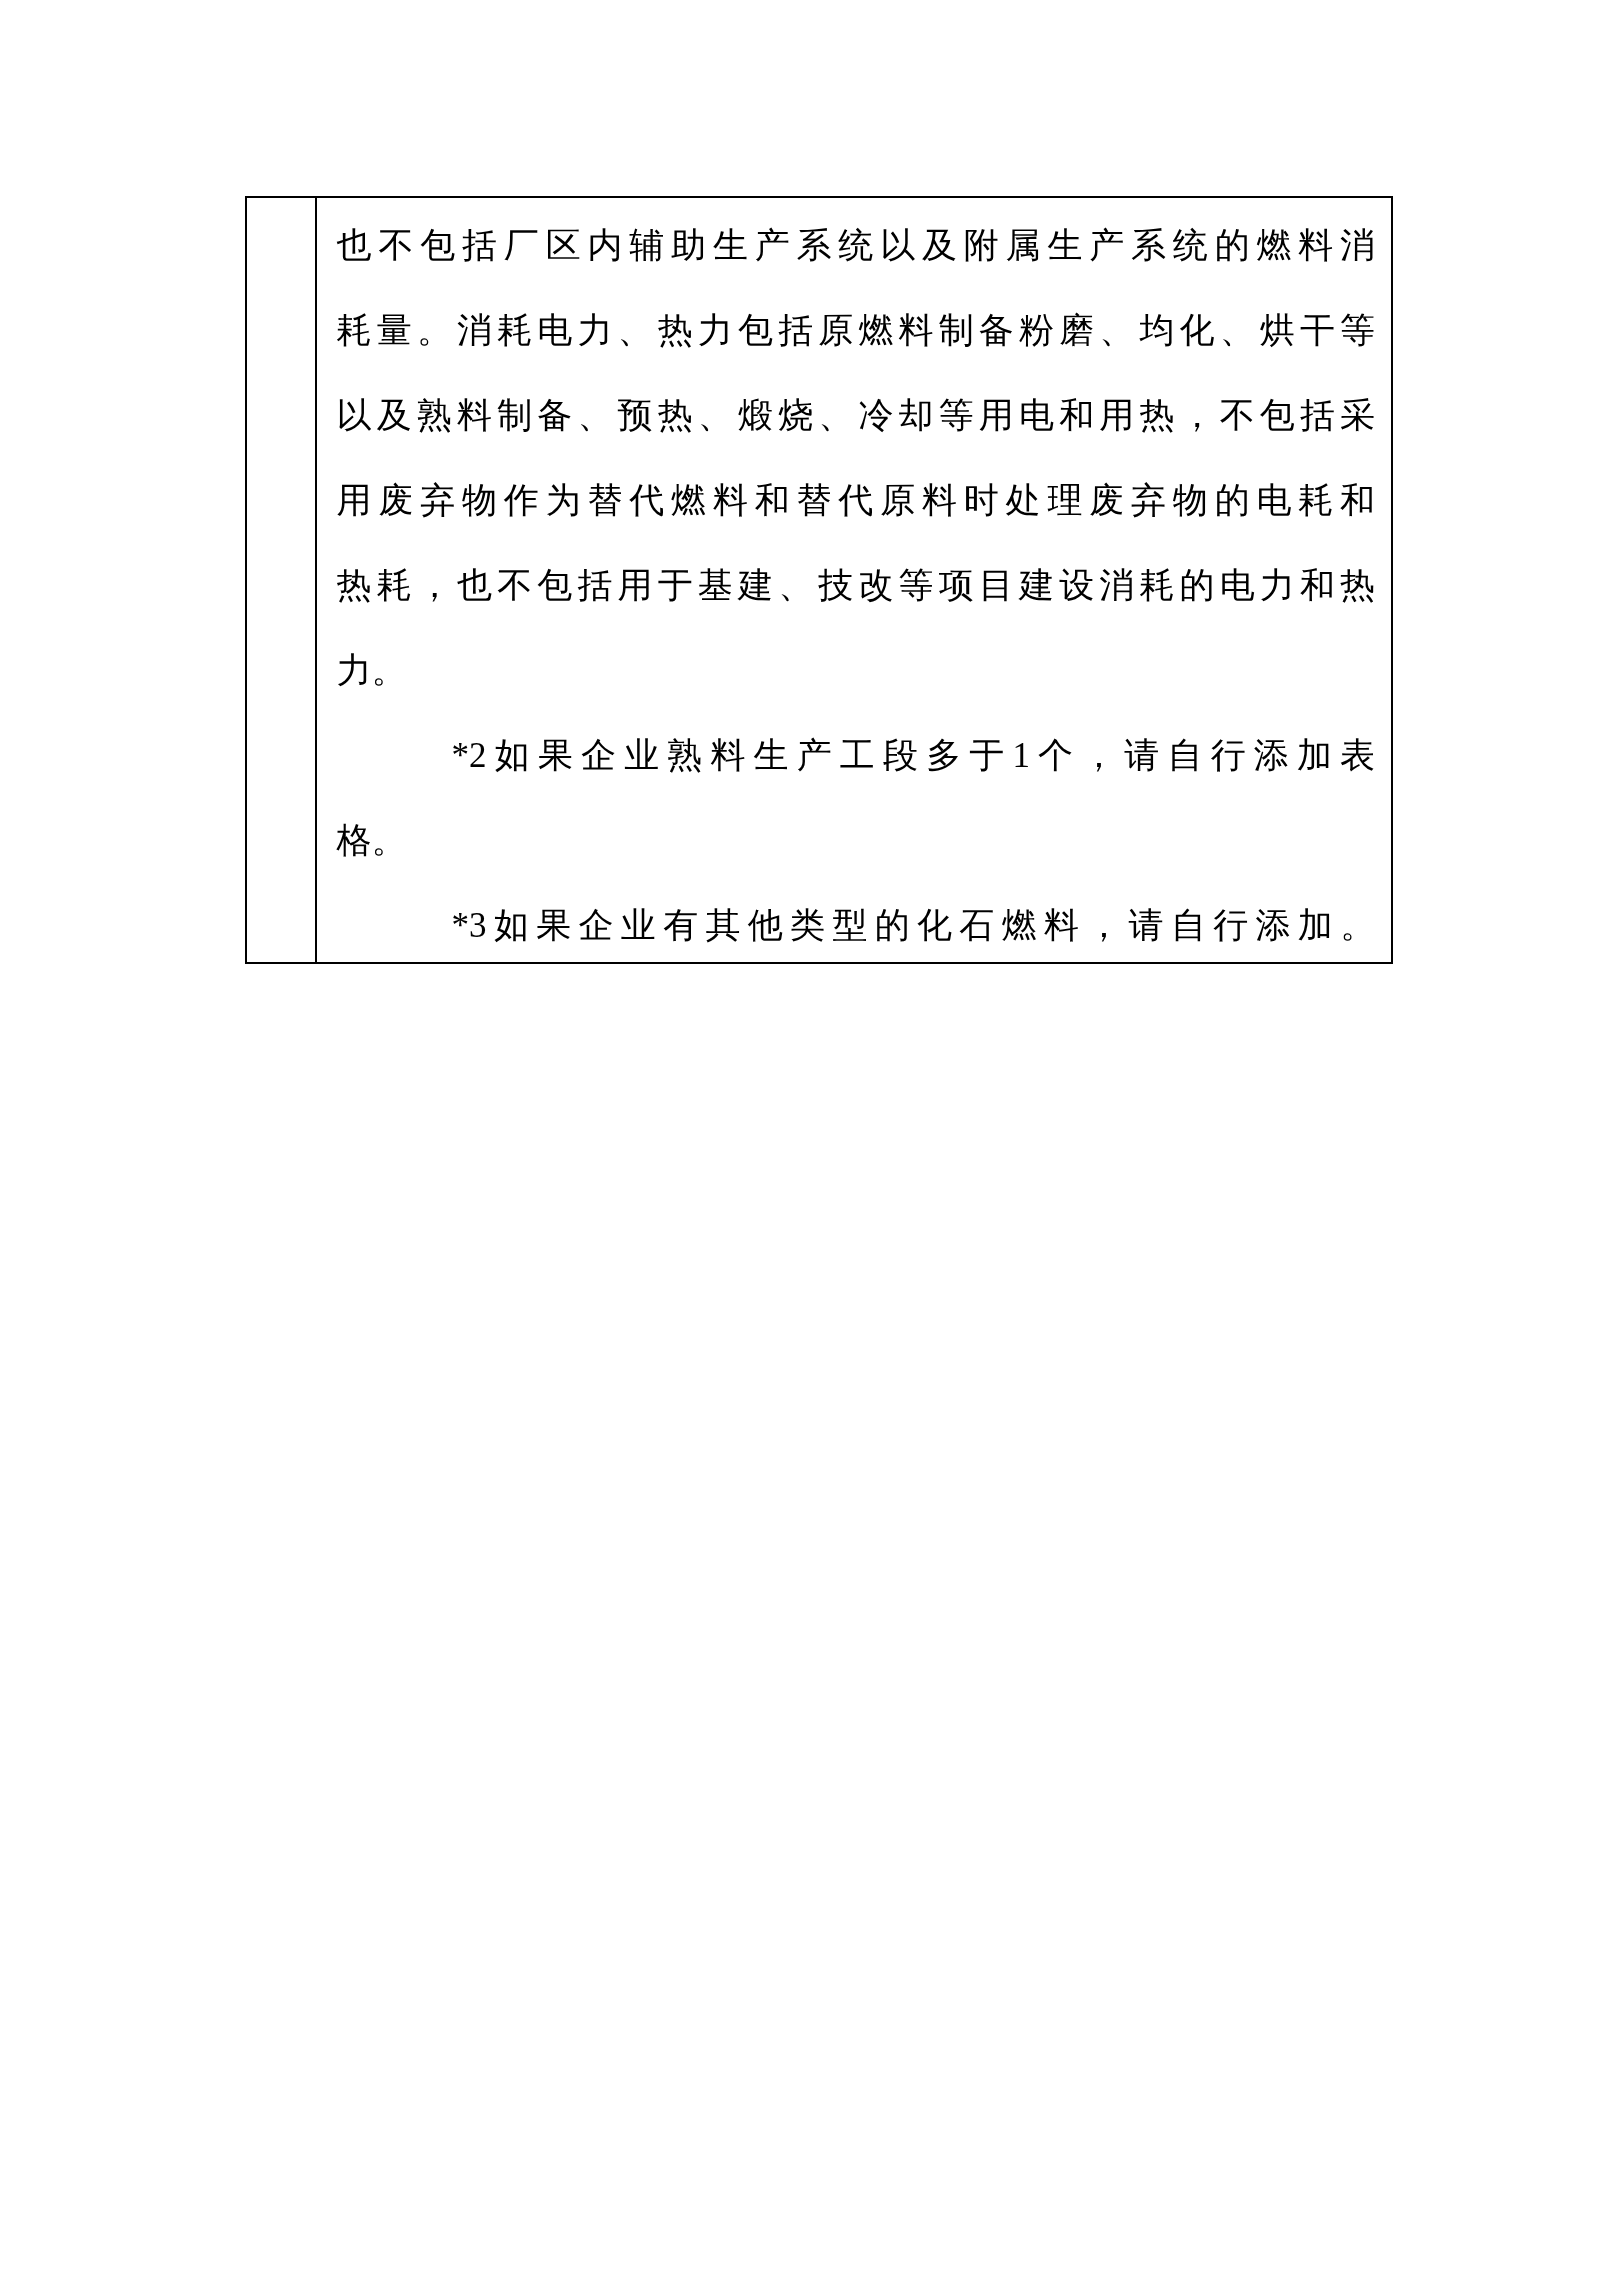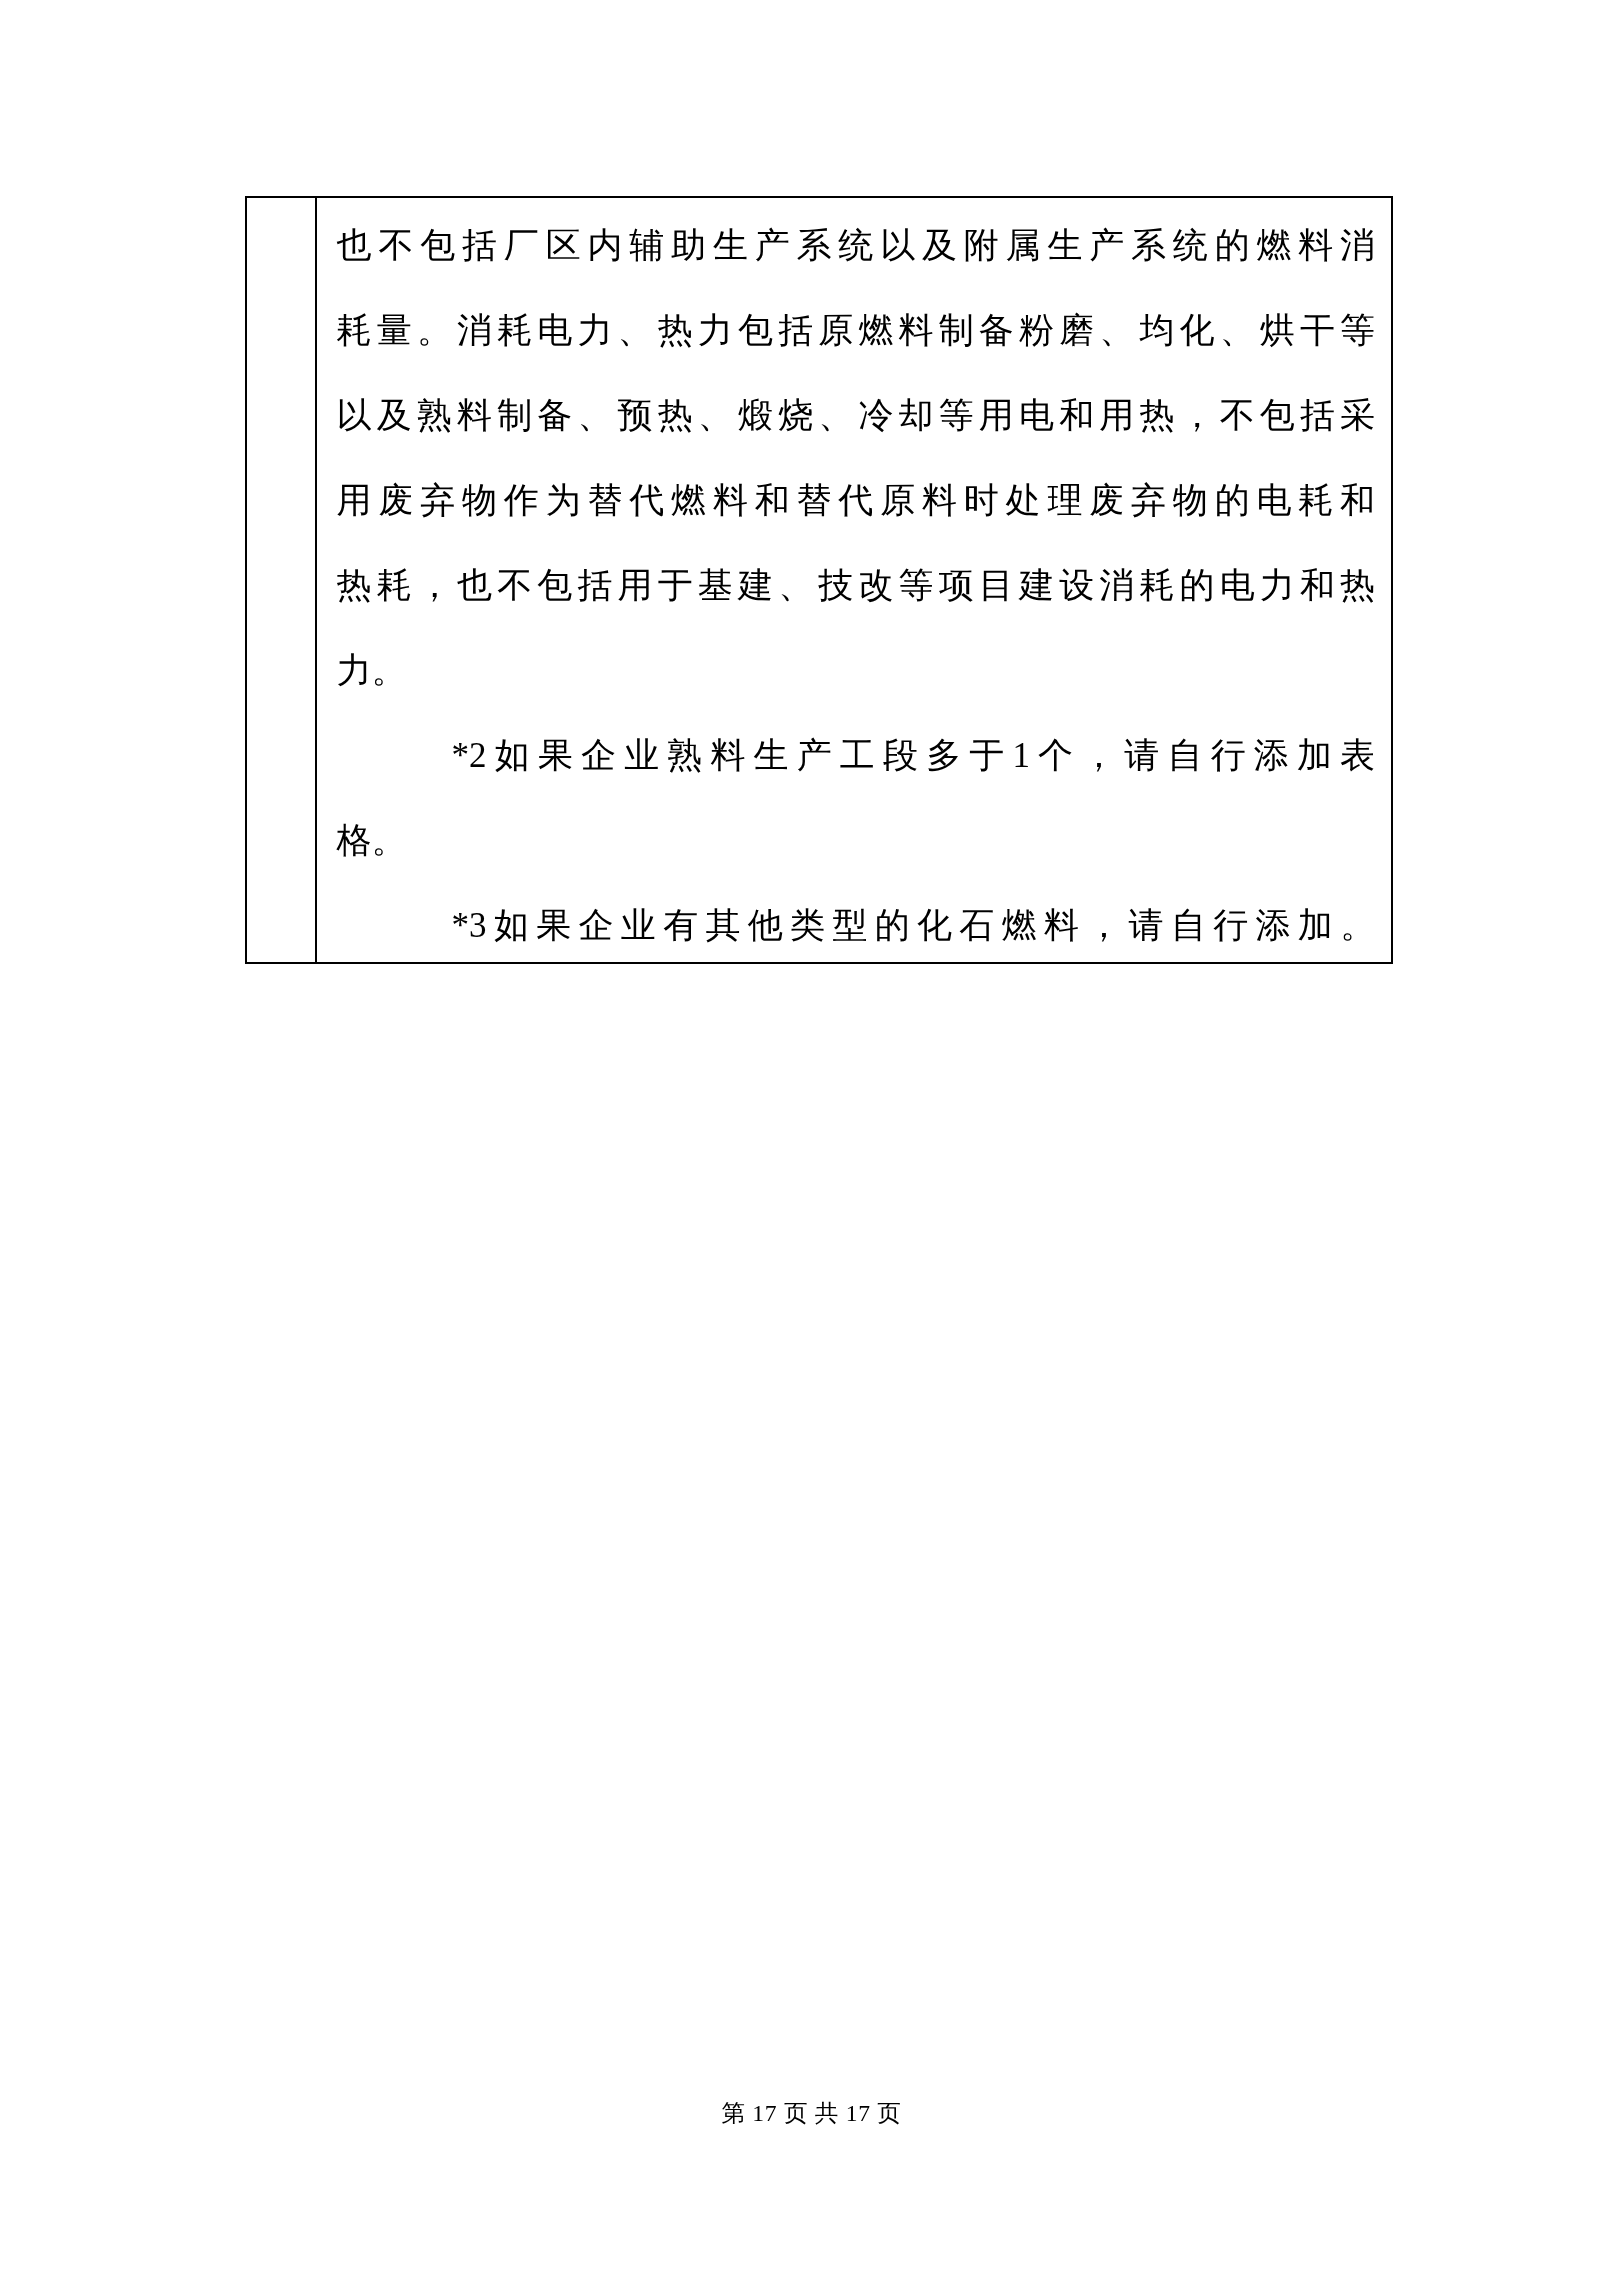--- a/index.html
+++ b/index.html
@@ -266,16 +266,15 @@
             <span>自</span>
             <span>行</span>
             <span>添</span>
             <span>加</span>
             <span>。</span>
           </div>
         </div>
     </div>
   </div>
 
-  <div class="page-footer">第 17 页 共 17 页</div>
 
 </div>
 
 
 </body></html>

